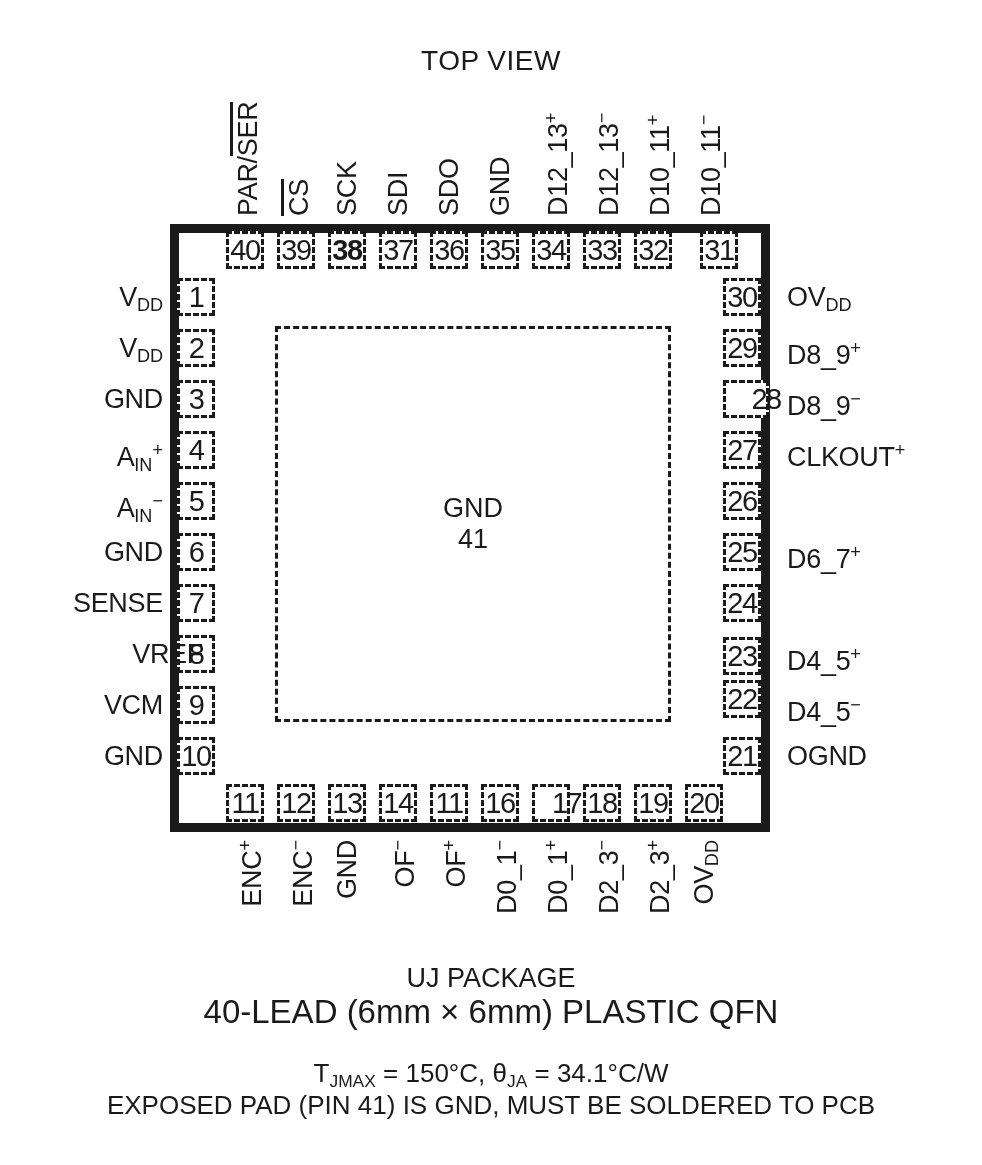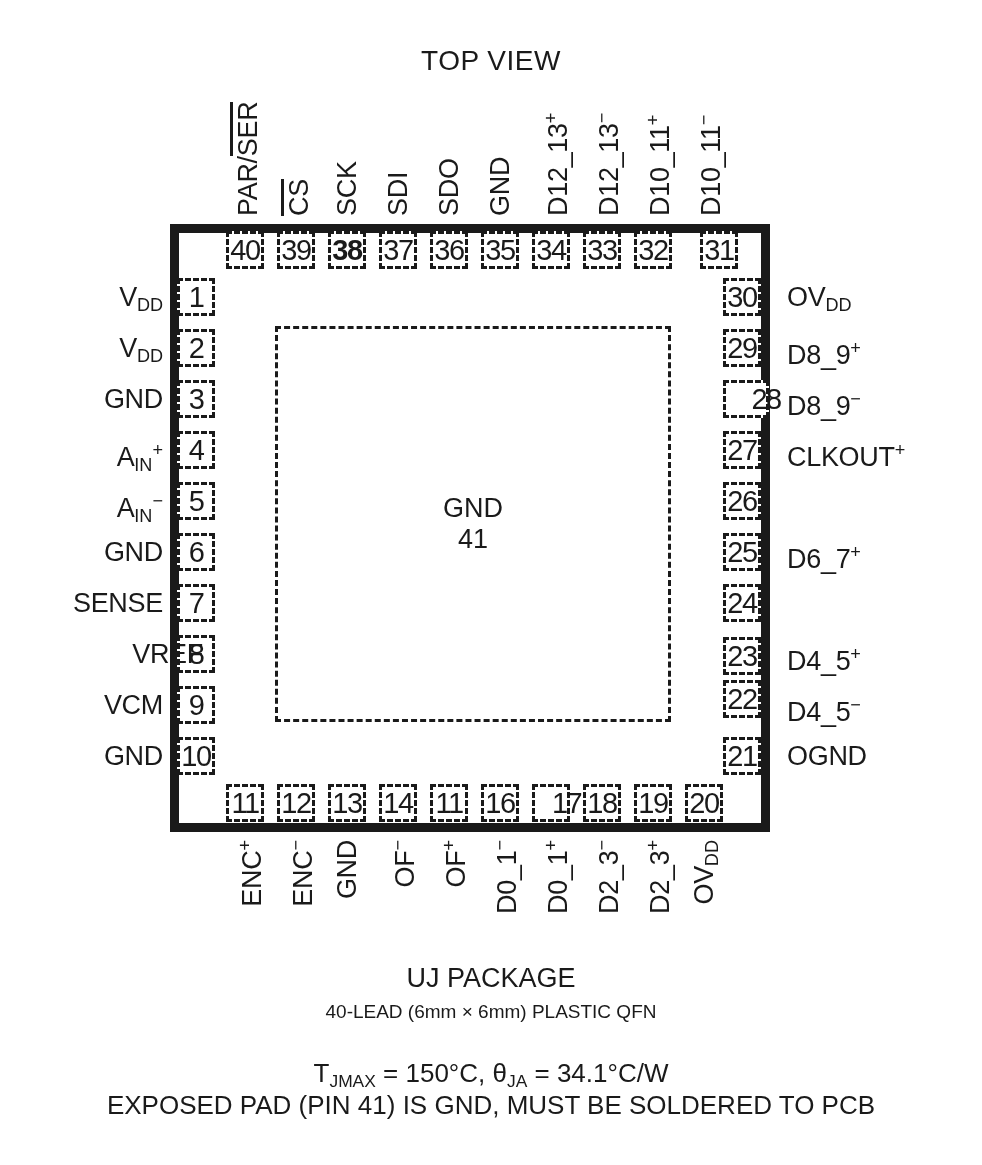--- a/index.html
+++ b/index.html
@@ -22,21 +22,21 @@
   .pin-label-right{position:absolute;left:787px;width:195px;height:30px;line-height:30px;text-align:left;}
   .pin-label-vert{position:absolute;width:160px;height:30px;line-height:30px;
                   transform:rotate(-90deg);transform-origin:0 100%;}
   .pin-label-top{text-align:left;}
   .pin-label-bottom{text-align:right;}
   .sub{font-size:67%;vertical-align:-0.3em;letter-spacing:0;}
   .sup{font-size:67%;vertical-align:0.55em;letter-spacing:0;}
   .ov{display:inline-block;border-top:3px solid #1a1a1a;line-height:1.05;padding-top:1px;}
   .footer-line{position:absolute;left:0;width:982px;text-align:center;line-height:32px;}
   .f1{top:962px;font-size:27px;}
-  .f2{top:996px;font-size:19px;}
+  .f2{top:996px;font-size:33px;}
   .f3{top:1057px;font-size:26px;}
   .f4{top:1089px;font-size:26px;}
 </style>
 </head>
 <body>
 
 <div class="canvas" id="canvas">
   <div class="title">TOP VIEW</div>
 
   <div class="package"></div>

